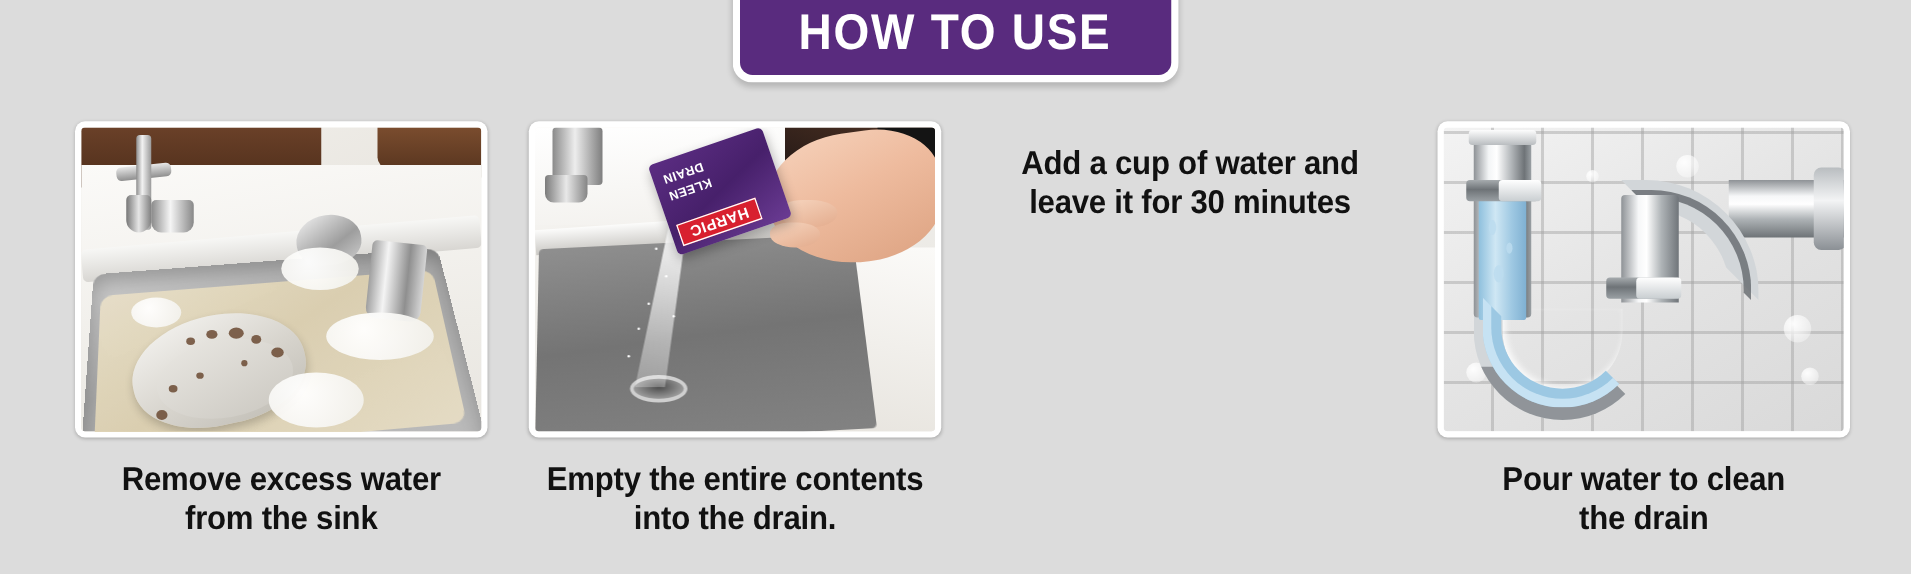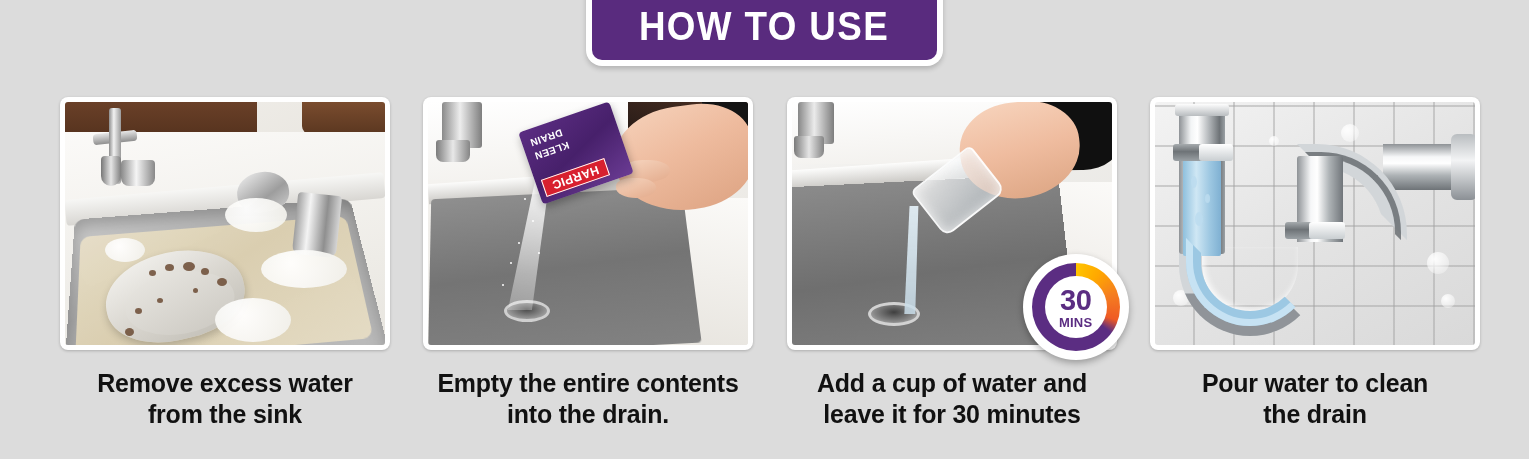--- a/index.html
+++ b/index.html
@@ -577,43 +577,20 @@
         </div>
       </div>
     </div>
     <div class="step-caption">
       <span>Empty the entire contents</span>
       <span>into the drain.</span>
     </div>
   </div>
 
   <div class="step">
-    <div class="step-photo">
-      <div class="photo-inner p3">
-        <div class="counter3"></div>
-        <div class="faucet-b"></div>
-        <div class="faucet-n"></div>
-        <div class="sink3-side"></div>
-        <div class="sink3-rim"></div>
-        <div class="sink3"></div>
-        <div class="drain3"></div>
-        <div class="stream"></div>
-        <div class="sleeve3"></div>
-        <div class="hand3"></div>
-        <div class="glass"></div>
-      </div>
-      <div class="timer">
-        <div class="timer-ring">
-          <div class="timer-hole">
-            <div class="timer-num">30</div>
-            <div class="timer-unit">MINS</div>
-          </div>
-        </div>
-      </div>
-    </div>
     <div class="step-caption">
       <span>Add a cup of water and</span>
       <span>leave it for 30 minutes</span>
     </div>
   </div>
 
   <div class="step">
     <div class="step-photo">
       <div class="photo-inner p4">
         <div class="bub" style="left:28px;top:26px;width:26px;height:26px;"></div>

